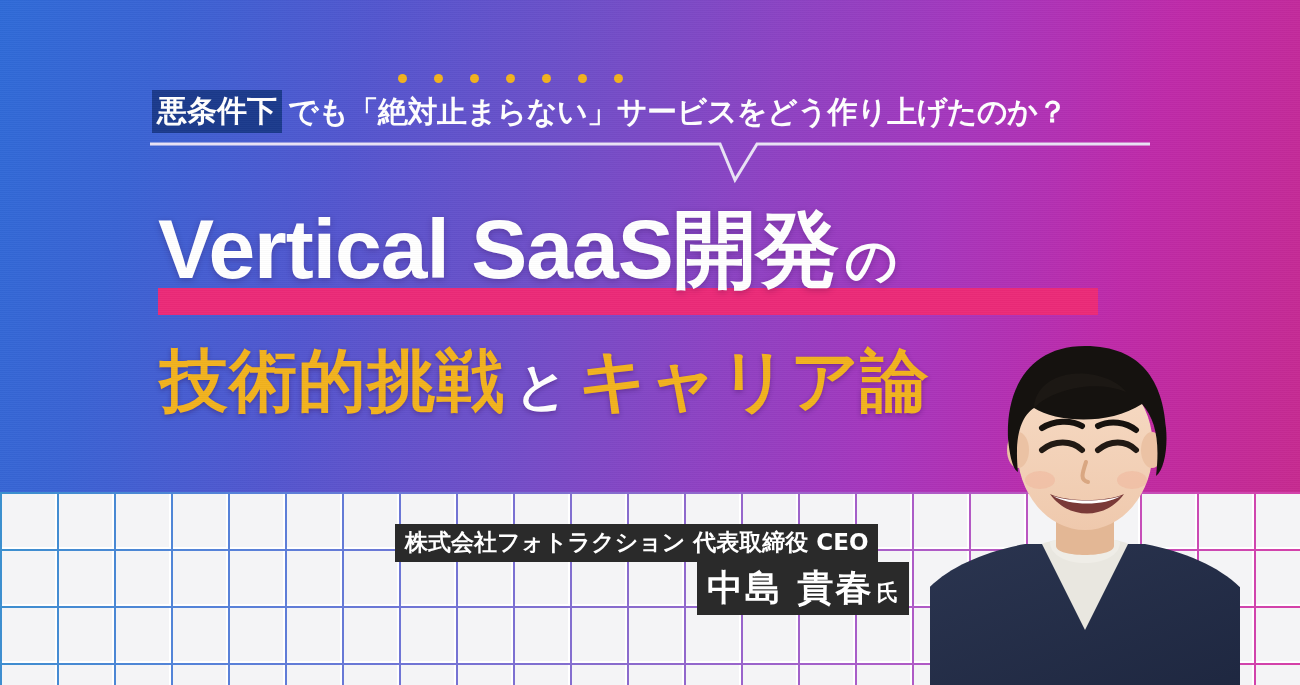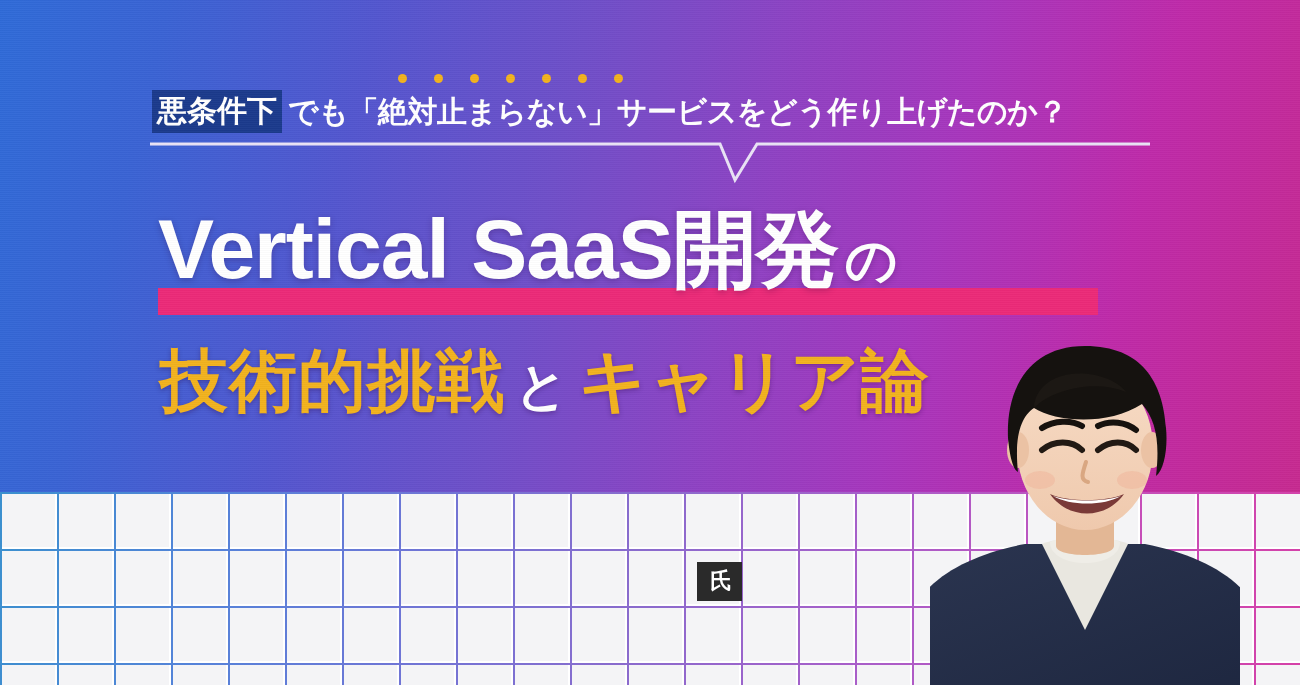--- a/index.html
+++ b/index.html
@@ -264,17 +264,19 @@
 
         <path d="M120 164 C138 190 176 190 194 164 C176 172 138 172 120 164 Z" fill="#7A3A38"></path>
         <path d="M123 166 C140 176 174 176 191 166 C174 172 140 172 123 166 Z" fill="#FFFFFF"></path>
 
         <ellipse cx="110" cy="150" rx="15" ry="9" fill="#F0B39A" opacity=".5"></ellipse>
         <ellipse cx="202" cy="150" rx="15" ry="9" fill="#F0B39A" opacity=".5"></ellipse>
       </g>
     </svg>
   </div>
 
+  <div class="plate-company">株式会社フォトラクション 代表取締役 CEO</div>
   <div class="plate-name">
+    <span class="nm">中島 貴春</span>
     <span class="sfx">氏</span>
   </div>
 
 </div>
 
 </body></html>

